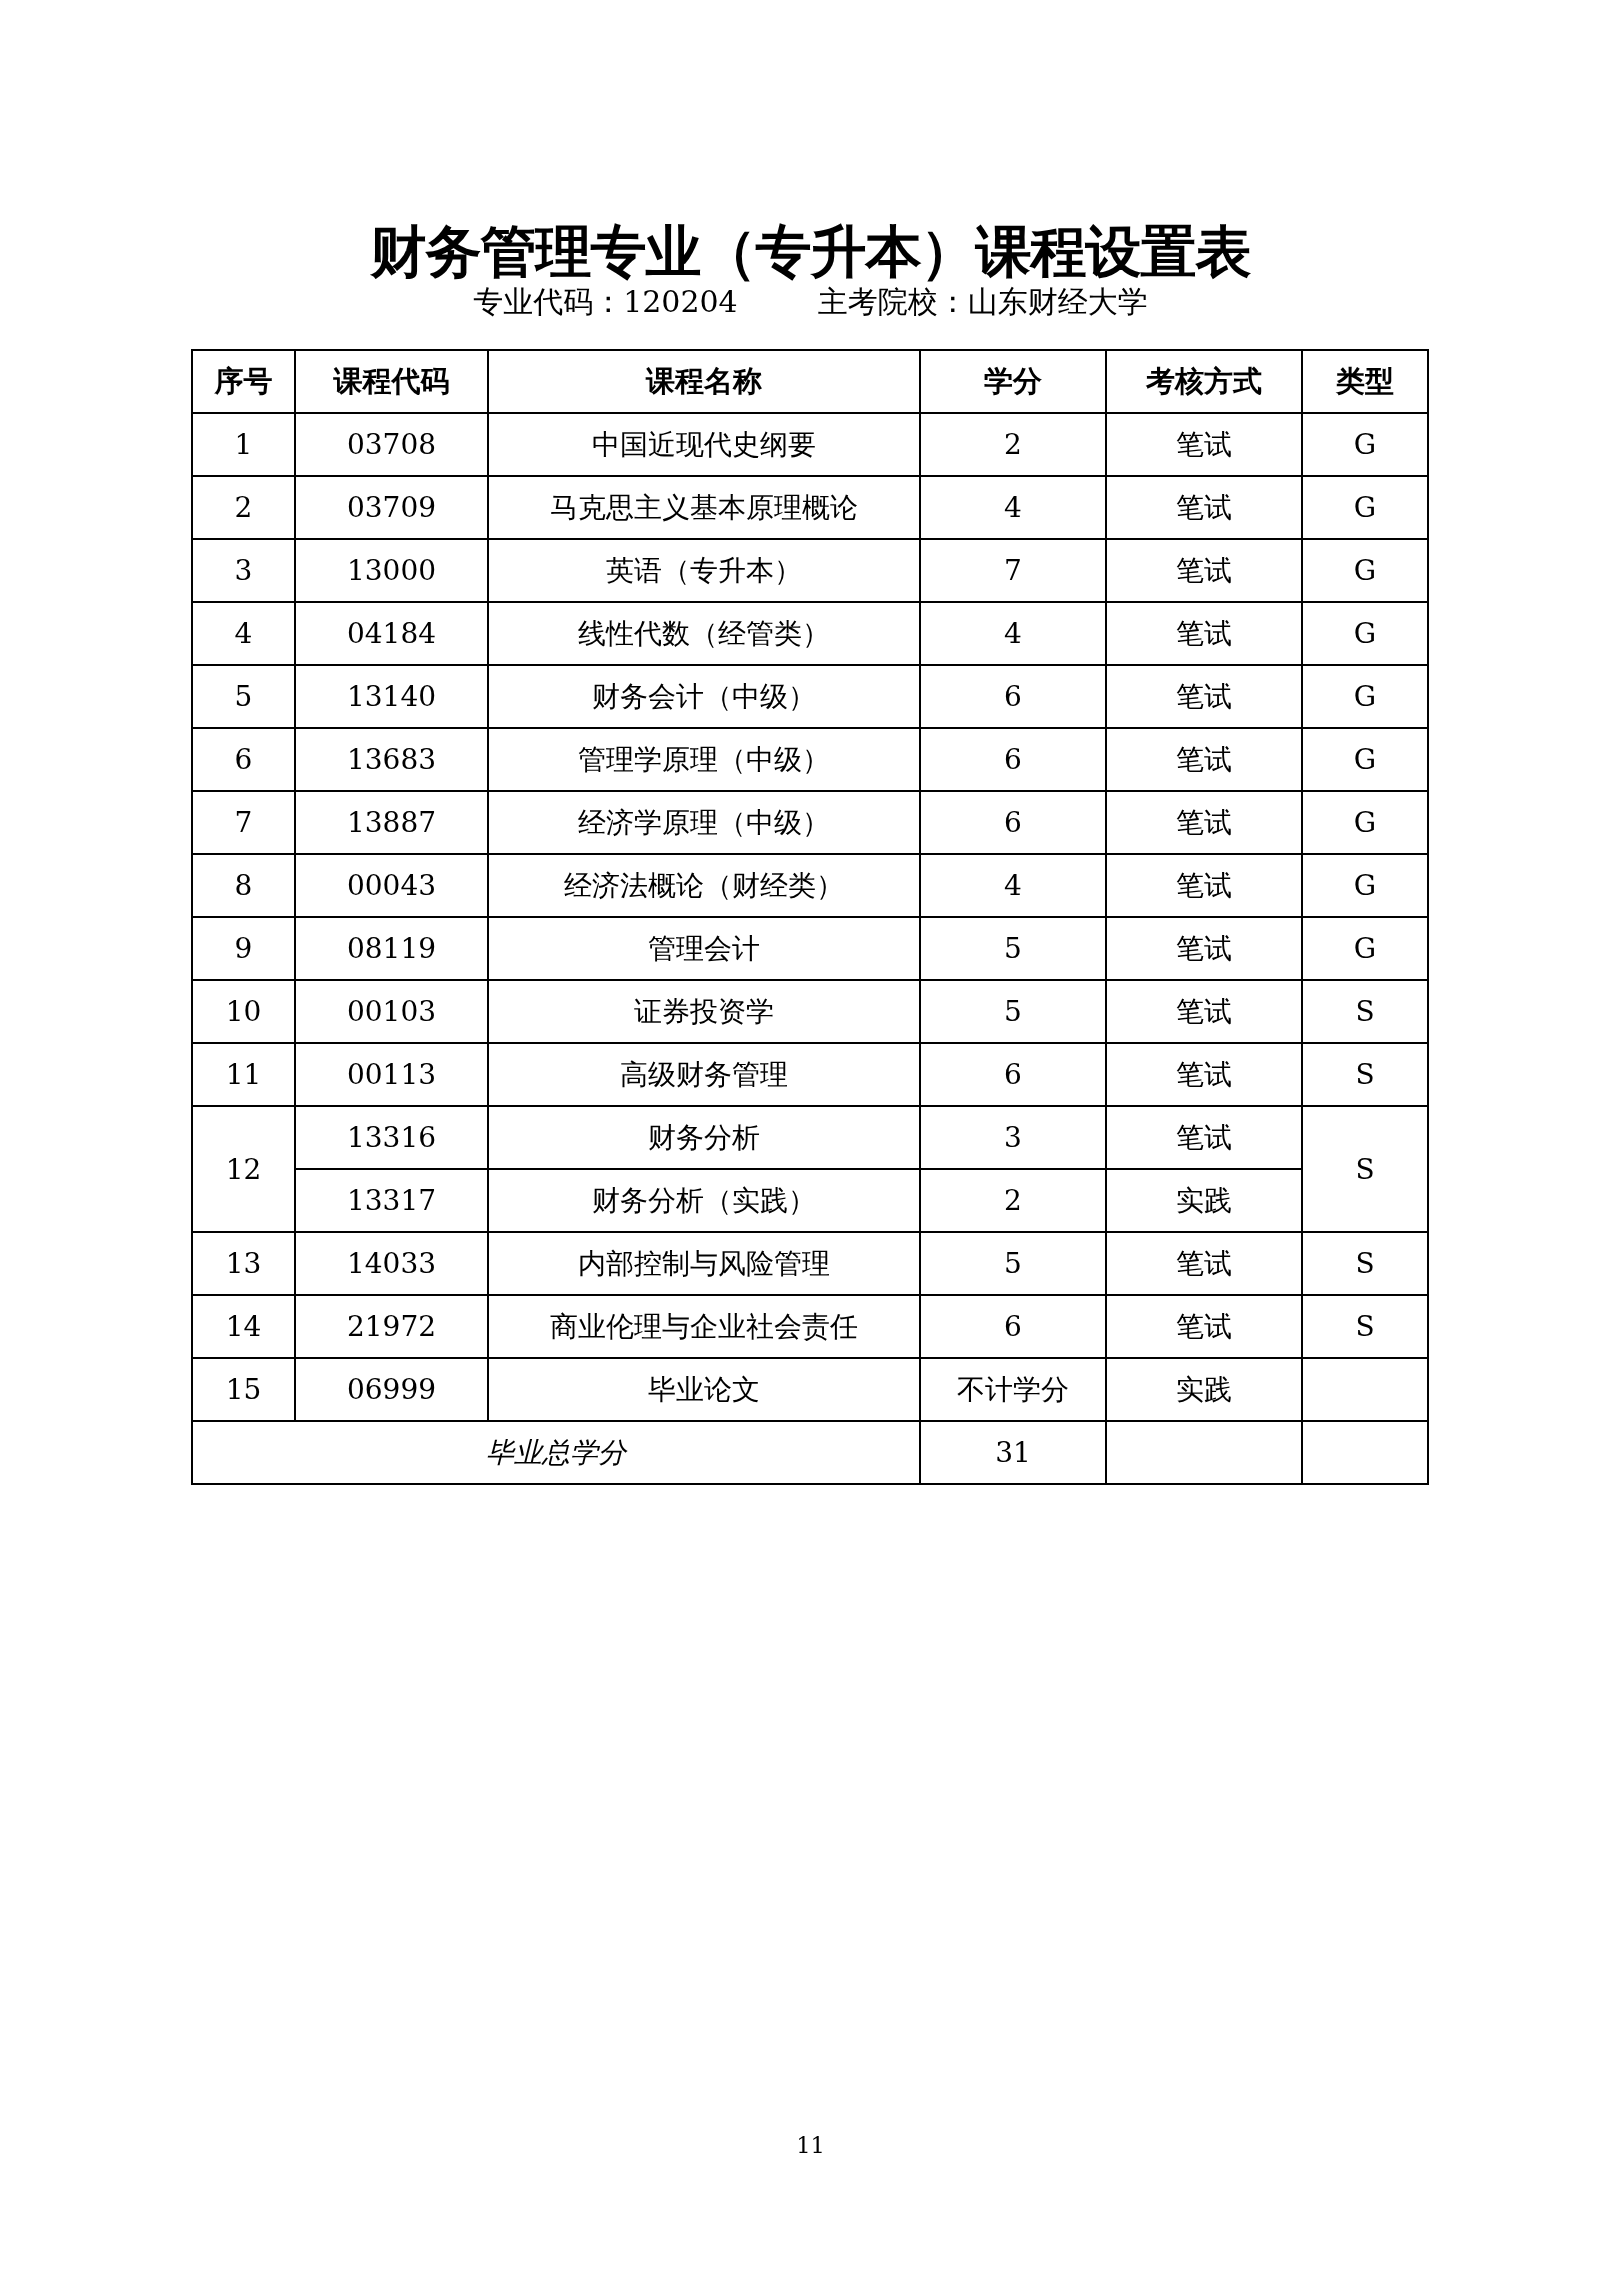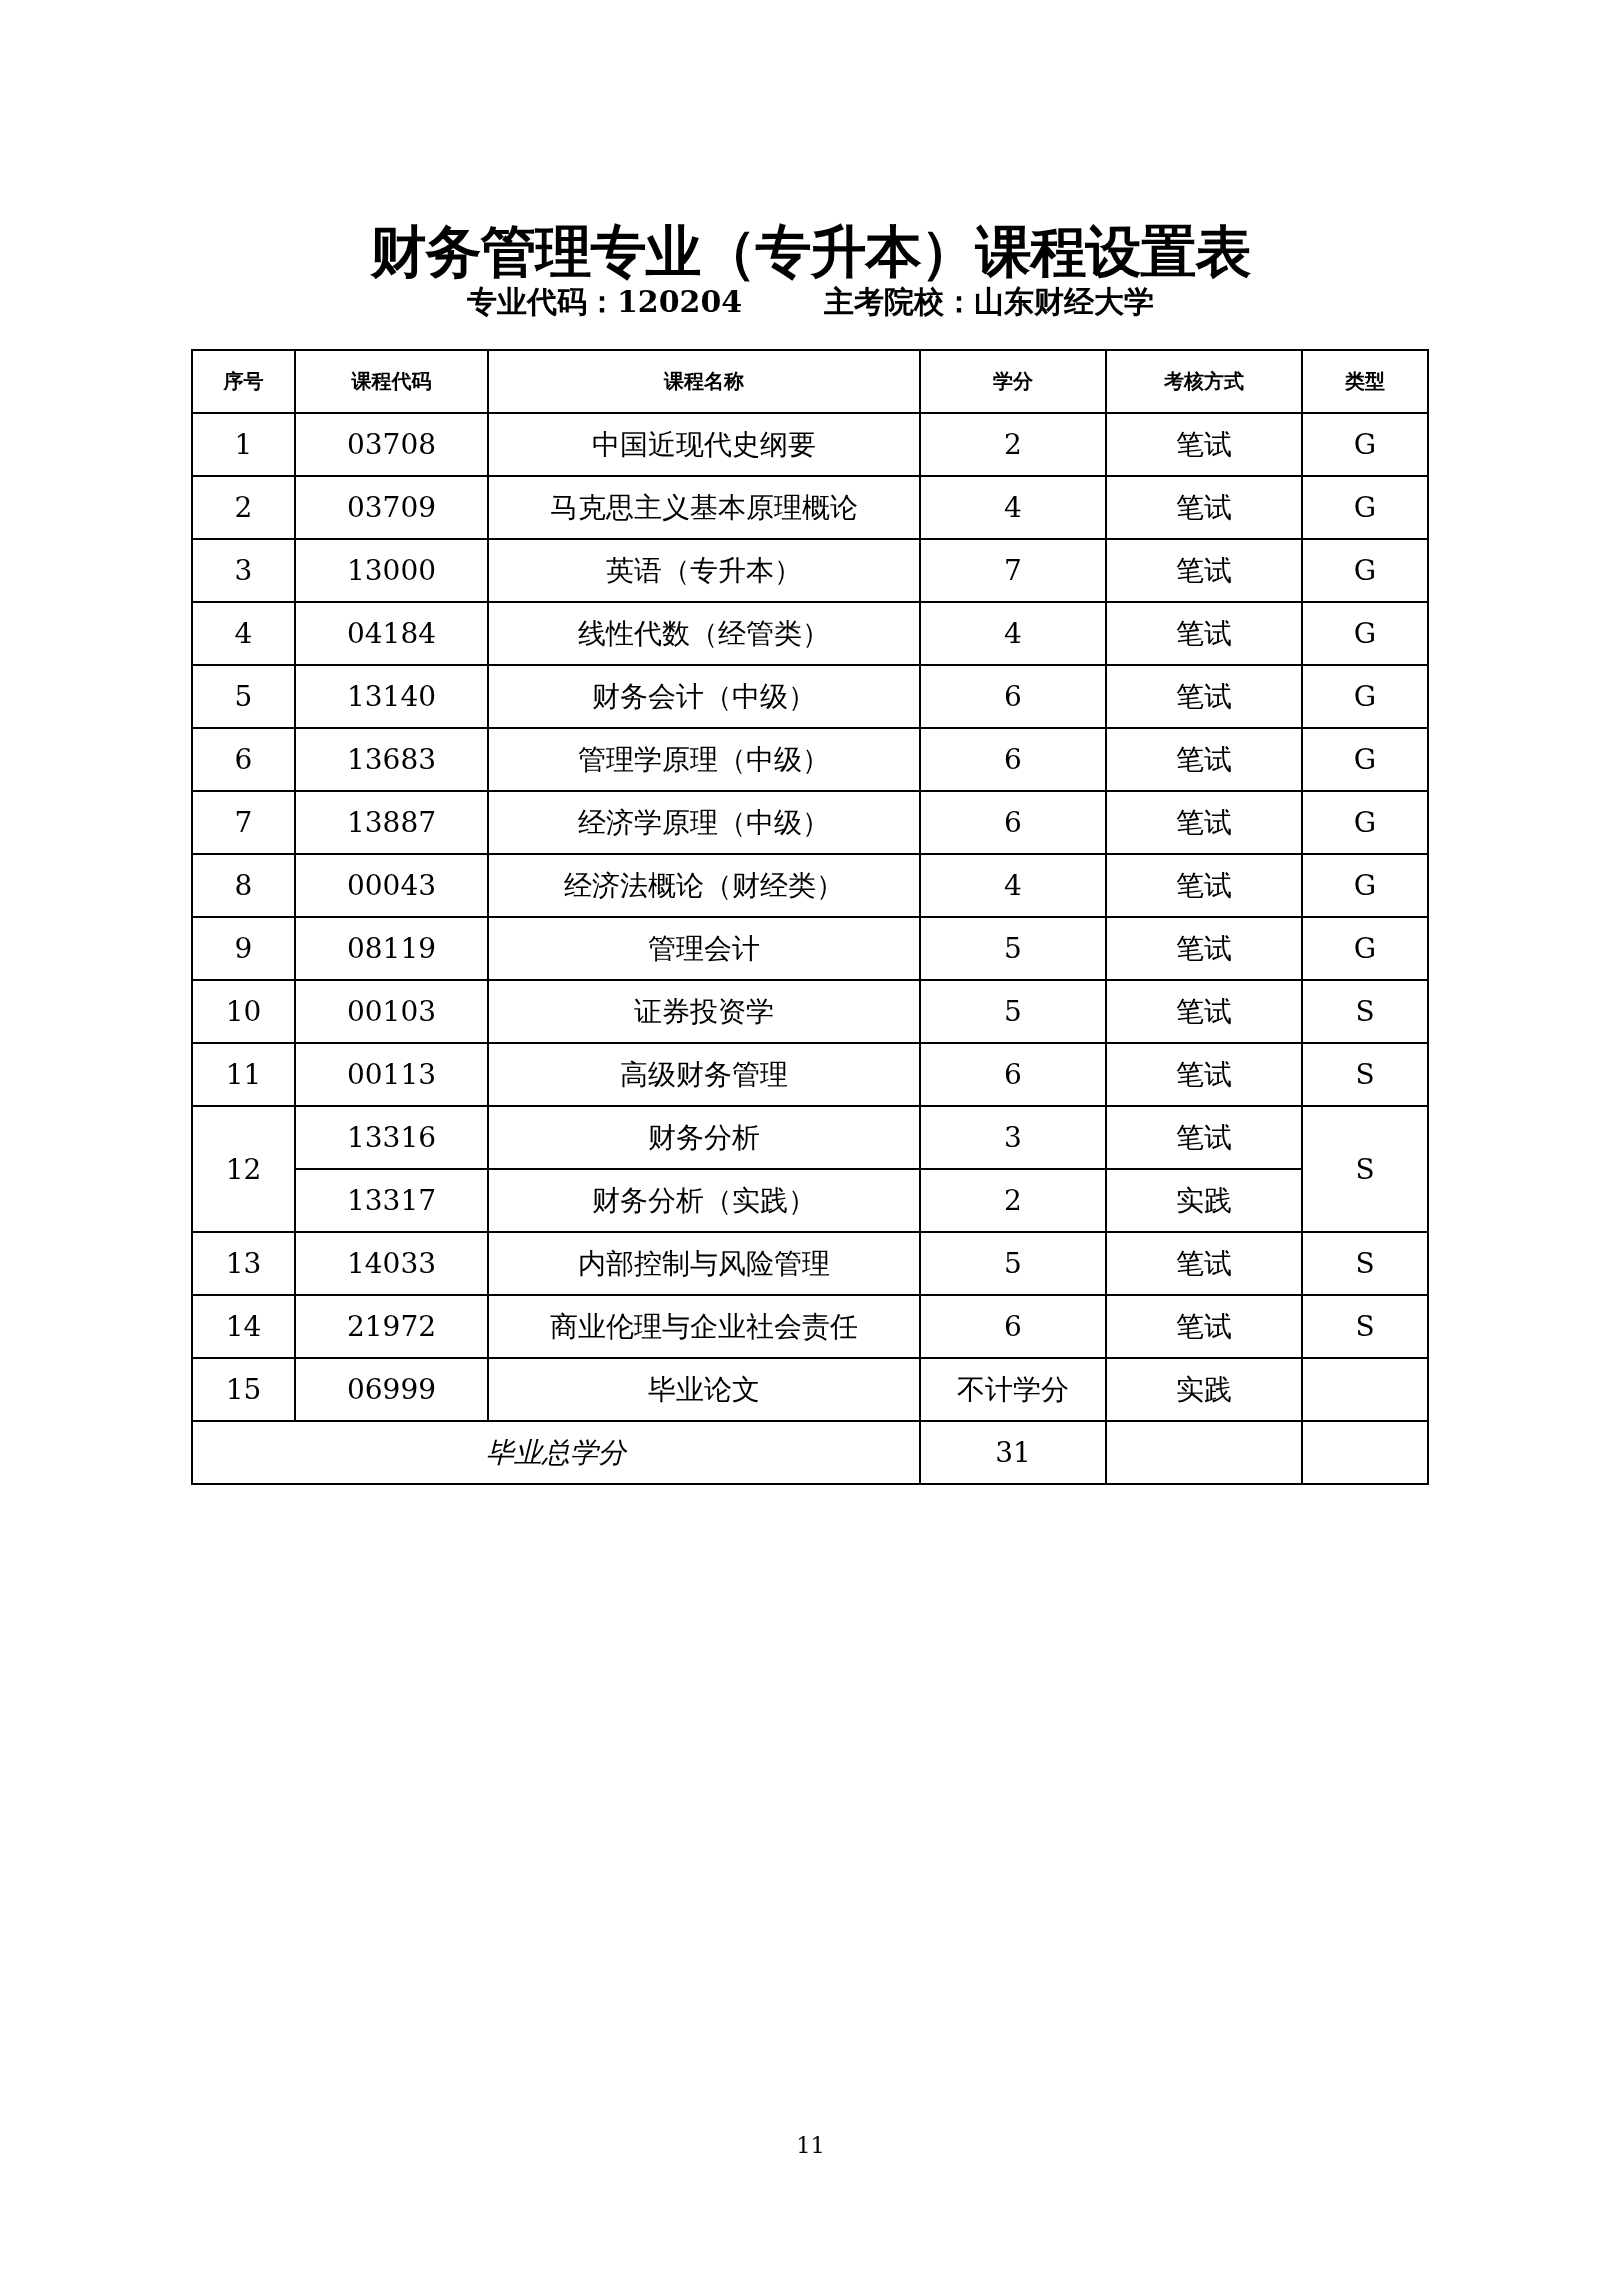--- a/index.html
+++ b/index.html
@@ -41,21 +41,20 @@
   .doc-subtitle {
     position: absolute;
     top: 284px;
     left: 0;
     width: 100%;
     text-align: center;
     font-family: "DejaVu Serif", "Liberation Serif", serif;
     font-size: 30px;
     line-height: 1.2;
     white-space: nowrap;
-    font-weight: bold;
   }
   .doc-subtitle .gap {
     display: inline-block;
     width: 61px;
   }
 
   
   .table-wrap {
     position: absolute;
     top: 349px;
@@ -77,21 +76,21 @@
     padding: 0;
     height: 61px;
     vertical-align: middle;
     text-align: center;
     font-weight: normal;
   }
 
   table.course-table thead th {
     font-family: "DejaVu Sans", "Liberation Sans", sans-serif;
     font-weight: 700;
-    font-size: 20px;
+    font-size: 29px;
     height: 61px;
   }
 
   
   col.c-idx   { width: 103px; }
   col.c-code  { width: 193px; }
   col.c-name  { width: 432px; }
   col.c-cred  { width: 186px; }
   col.c-exam  { width: 196px; }
   col.c-type  { width: 126px; }

